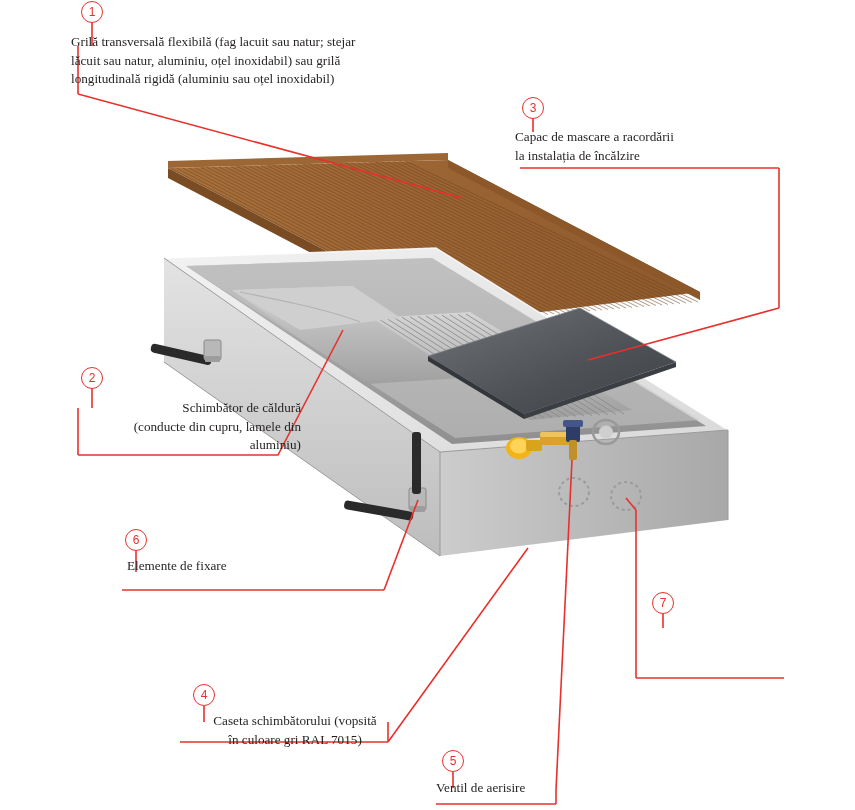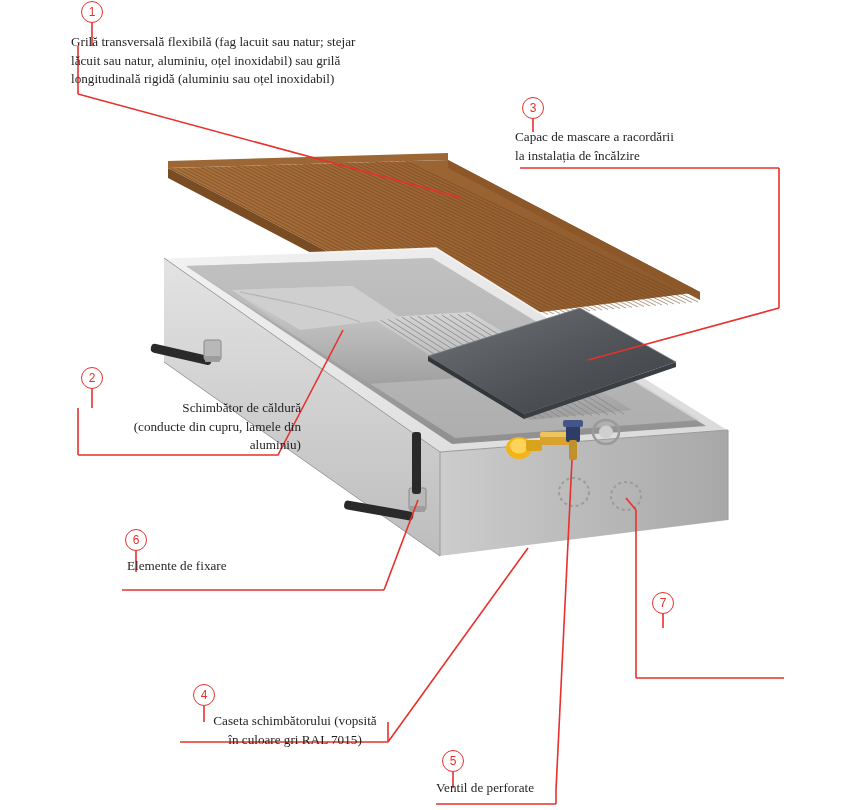--- a/index.html
+++ b/index.html
@@ -303,18 +303,18 @@
   <div class="callout-text" style="left:71px;  top:399px; width:230px;text-align:right;">Schimbător de căldură
 (conducte din cupru, lamele din
 aluminiu)</div>
 
   <div class="callout-text" style="left:515px; top:128px; width:260px;">Capac de mascare a racordării
 la instalația de încălzire</div>
 
   <div class="callout-text" style="left:180px; top:712px; width:230px;text-align:center;">Caseta schimbătorului (vopsită
 în culoare gri RAL 7015)</div>
 
-  <div class="callout-text" style="left:436px; top:779px; width:220px;">Ventil de perforate</div>
+  <div class="callout-text" style="left:436px; top:779px; width:220px;">Ventil de aerisire</div>
 
   <div class="callout-text" style="left:121px; top:557px; width:220px;margin-left:6px;">Elemente de fixare</div>
 
 
 </div>
 
 </body></html>

